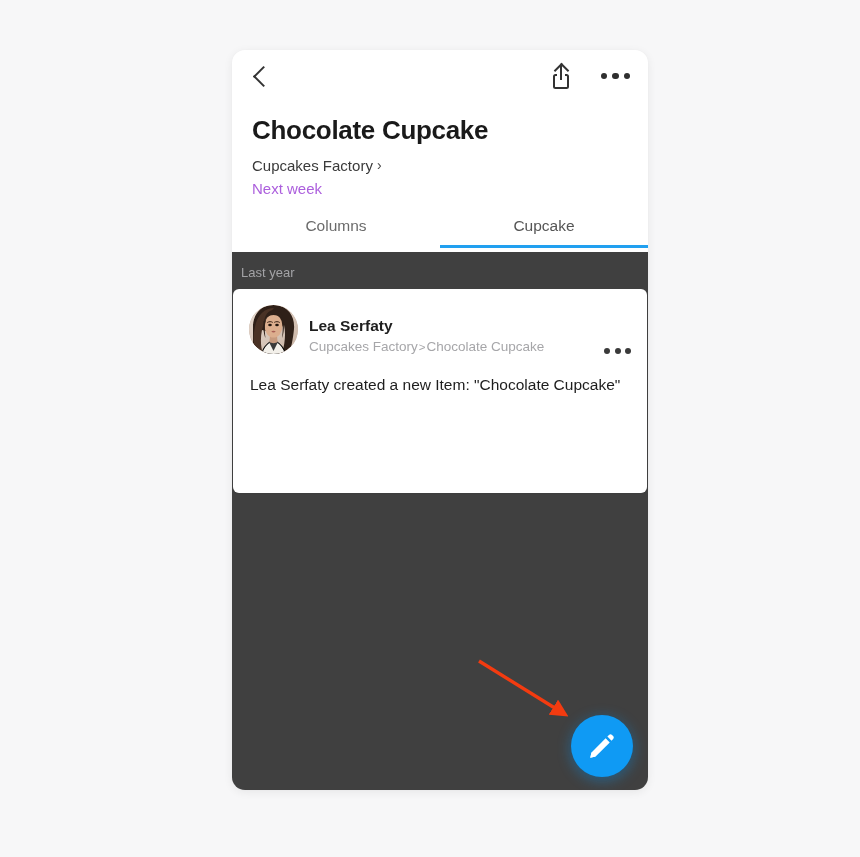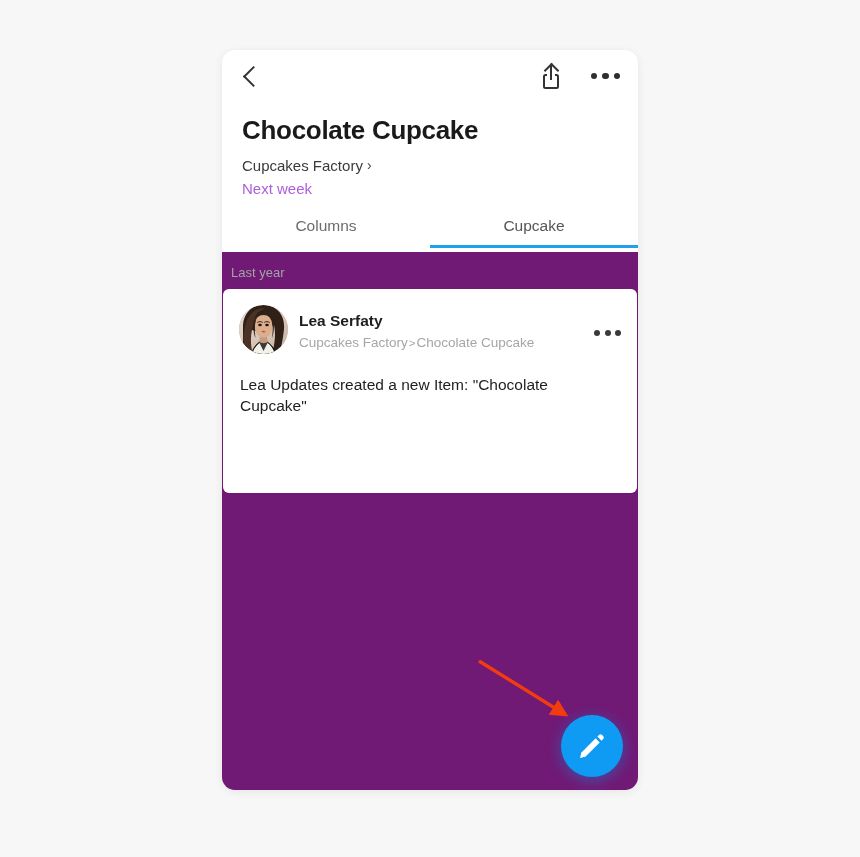--- a/index.html
+++ b/index.html
@@ -11,21 +11,21 @@
     height: 857px;
     background: #f7f7f8;
     font-family: "Liberation Sans", sans-serif;
     overflow: hidden;
     position: relative;
   }
 
   
   .phone {
     position: absolute;
-    left: 222px;
+    left: 232px;
     top: 50px;
     width: 416px;
     height: 740px;
     background: #f4f4f5;
     border-radius: 13px;
     box-shadow: 0 2px 10px rgba(0,0,0,0.07), 0 0 1px rgba(0,0,0,0.05);
     overflow: hidden;
   }
 
   
@@ -183,21 +183,21 @@
     position: absolute;
     left: 0;
     right: 0;
     bottom: 0;
     height: 3px;
     background: #21a0f0;
   }
 
   
   .feed {
-    background: #701a75;
+    background: #404040;
     padding: 0;
     height: calc(100% - 202px);
     position: relative;
   }
 
   .date-label {
     font-size: 13px;
     color: #a3a3a6;
     padding: 13px 0 9px 9px;
   }
@@ -208,21 +208,21 @@
     border-radius: 6px;
     padding: 16px 16px 0 16px;
     box-sizing: border-box;
     height: 204px;
     box-shadow: 0 1px 2px rgba(0,0,0,0.04);
     position: relative;
   }
 
   .update-head {
     display: flex;
-    align-items: center;
+    align-items: flex-end;
     gap: 11px;
   }
 
   .avatar {
     width: 49px;
     height: 49px;
     border-radius: 50%;
     flex: 0 0 49px;
     overflow: hidden;
     background: #c9b4a6;
@@ -396,21 +396,21 @@
           </div>
         </div>
 
         <div class="card-dots">
           <span></span>
           <span></span>
           <span></span>
         </div>
       </div>
 
-      <div class="update-body">Lea Updates created a new Item: "Chocolate Cupcake"</div>
+      <div class="update-body">Lea Serfaty created a new Item: "Chocolate Cupcake"</div>
     </div>
 
     <div class="fab">
       <svg width="30" height="30" viewBox="0 0 24 24">
         <path d="M3.6 17.1 L14.9 5.8 L18.2 9.1 L6.9 20.4 L2.6 21.4 Z" fill="#ffffff"></path>
         <path d="M16.3 4.4 L17.6 3.1 C18.3 2.4 19.3 2.4 20 3.1 L20.9 4 C21.6 4.7 21.6 5.7 20.9 6.4 L19.6 7.7 Z" fill="#ffffff"></path>
         <path d="M3.6 17.1 L2.6 21.4 L6.9 20.4 Z" fill="#ffffff"></path>
         <line x1="15.6" y1="5.1" x2="18.9" y2="8.4" stroke="#0f9af4" stroke-width="0.9"></line>
       </svg>
     </div>

